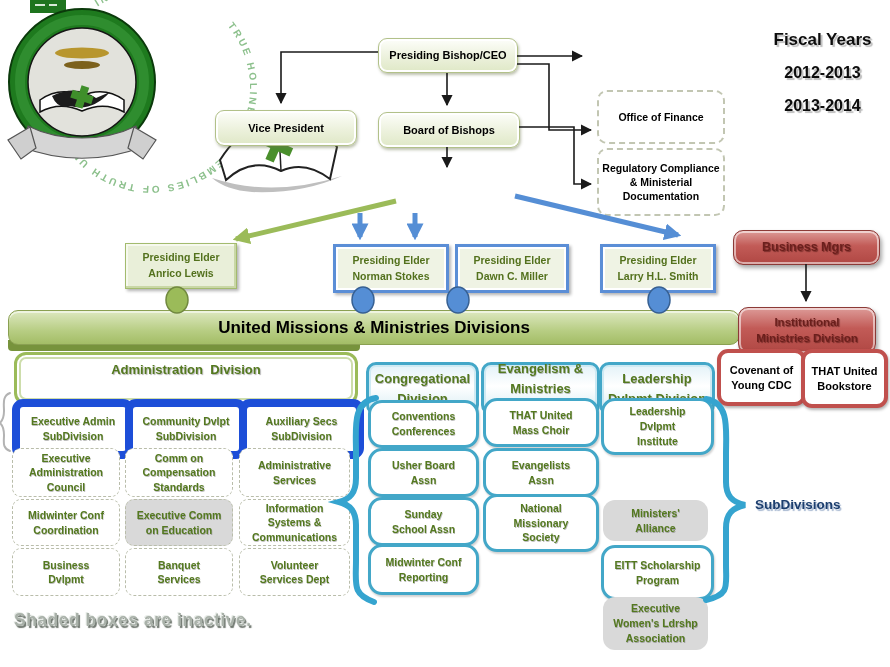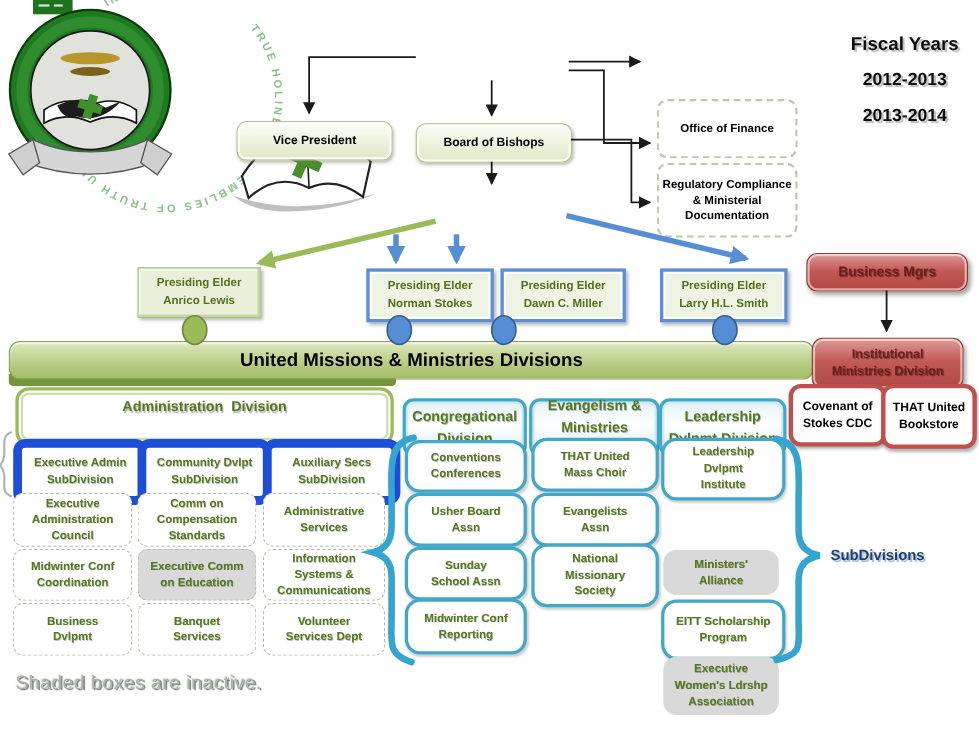--- a/index.html
+++ b/index.html
@@ -58,21 +58,21 @@
         border:1px solid #8c3a37;border-radius:10px;
         box-shadow:inset 0 0 0 2px rgba(255,255,255,.55),2px 3px 4px rgba(0,0,0,.35);
         font-weight:bold;color:#6b1f1c;text-shadow:1px 1px 1px rgba(70,15,12,.55);line-height:1.35;}
   .whitered{background:#fff;border:4px solid #c0504d;border-radius:11px;
         box-shadow:1px 2px 3px rgba(0,0,0,.3);
         font-weight:bold;font-size:11px;color:#000;line-height:1.35;}
   
   .fiscal-t{font-weight:bold;font-size:17px;color:#0d0d0d;text-shadow:2px 2px 1px #bdbdbd;}
   .fiscal-y{font-weight:bold;font-size:16px;color:#0d0d0d;text-shadow:2px 2px 1px #bdbdbd;}
   .subdiv-label{font-weight:bold;font-size:13.5px;color:#1c3e6e;text-shadow:1.5px 1.5px 1px #a6b7d0;}
-  .note{font-weight:normal;font-size:17.5px;color:#a9b1a9;letter-spacing:.5px;
+  .note{font-weight:bold;font-size:17.5px;color:#a9b1a9;letter-spacing:.5px;
         text-shadow:-1px -1px 0 #e8ece8,1.5px 1.5px 1px #6f776f;}
   svg{display:block;}
   .overlay{pointer-events:none;}
 </style>
 </head>
 <body>
 
 <div id="stage">
 
   <svg class="abs" style="left:0;top:0" width="350" height="210" viewBox="0 0 350 210">
@@ -110,20 +110,21 @@
       <path d="M279,132 L281,171" stroke="#222" stroke-width="1.5" fill="none"></path>
       <rect x="272" y="128" width="9" height="34" fill="#4a8f2c" transform="rotate(24 276 145)"></rect>
       <rect x="259" y="141" width="34" height="9" fill="#4a8f2c" transform="rotate(24 276 145)"></rect>
     </g>
   </svg>
 
   <div class="abs fiscal-t" style="left:765px;top:30px;width:115px;text-align:center" data-bind="fiscal.title">Fiscal Years</div>
   <div class="abs fiscal-y" style="left:765px;top:64px;width:115px;text-align:center" data-bind="fiscal.year1">2012-2013</div>
   <div class="abs fiscal-y" style="left:765px;top:97px;width:115px;text-align:center" data-bind="fiscal.year2">2013-2014</div>
 
+  <div class="abs g3d ctr" style="left:378px;top:38px;width:138px;height:33px" data-bind="top.presiding_bishop">Presiding Bishop/CEO</div>
   <div class="abs g3d ctr" style="left:215px;top:110px;width:140px;height:34px" data-bind="top.vice_president">Vice President</div>
   <div class="abs g3d ctr" style="left:378px;top:112px;width:140px;height:34px" data-bind="top.board_of_bishops">Board of Bishops</div>
   <div class="abs dash ctr" style="left:597px;top:90px;width:124px;height:50px" data-bind="top.office_of_finance">Office of Finance</div>
   <div class="abs dash ctr" style="left:597px;top:148px;width:124px;height:64px" data-bind="top.regulatory">Regulatory Compliance
 &amp; Ministerial
 Documentation</div>
 
   <div class="abs elder green ctr" style="left:125px;top:243px;width:110px;height:44px" data-bind="elders.0.name">Presiding Elder
 Anrico Lewis</div>
   <div class="abs elder blue ctr" style="left:333px;top:244px;width:110px;height:43px" data-bind="elders.1.name">Presiding Elder
@@ -200,21 +201,21 @@
   <div class="abs tealbox ctr" style="left:601px;top:545px;width:107px;height:49px" data-bind="columns.2.items.3.label">EITT Scholarship
 Program</div>
   <div class="abs grayplain ctr" style="left:603px;top:597px;width:105px;height:53px" data-bind="columns.2.items.4.label">Executive
 Women's Ldrshp
 Association</div>
 
   <div class="abs redbox ctr" style="left:733px;top:230px;width:145px;height:33px;font-size:12.5px" data-bind="institutional.business_mgrs">Business Mgrs</div>
   <div class="abs redbox ctr" style="left:738px;top:307px;width:136px;height:45px;font-size:11.5px" data-bind="institutional.division">Institutional
 Ministries Division</div>
   <div class="abs whitered ctr" style="left:717px;top:349px;width:81px;height:49px" data-bind="institutional.covenant">Covenant of
-Stokes CDC</div>
+Young CDC</div>
   <div class="abs whitered ctr" style="left:801px;top:349px;width:79px;height:51px" data-bind="institutional.bookstore">THAT United
 Bookstore</div>
 
   <div class="abs subdiv-label" style="left:755px;top:497px" data-bind="labels.subdivisions">SubDivisions</div>
   <div class="abs note" style="left:14px;top:610px" data-bind="labels.footnote">Shaded boxes are inactive.</div>
 
   <svg class="abs overlay" style="left:0;top:0" width="890" height="667" viewBox="0 0 890 667">
     <defs>
       <marker id="mb" viewBox="0 0 10 10" refX="9" refY="5" markerWidth="7" markerHeight="7" orient="auto-start-reverse">
         <path d="M0,0 L10,5 L0,10 Z" fill="#1a1a1a"></path>

